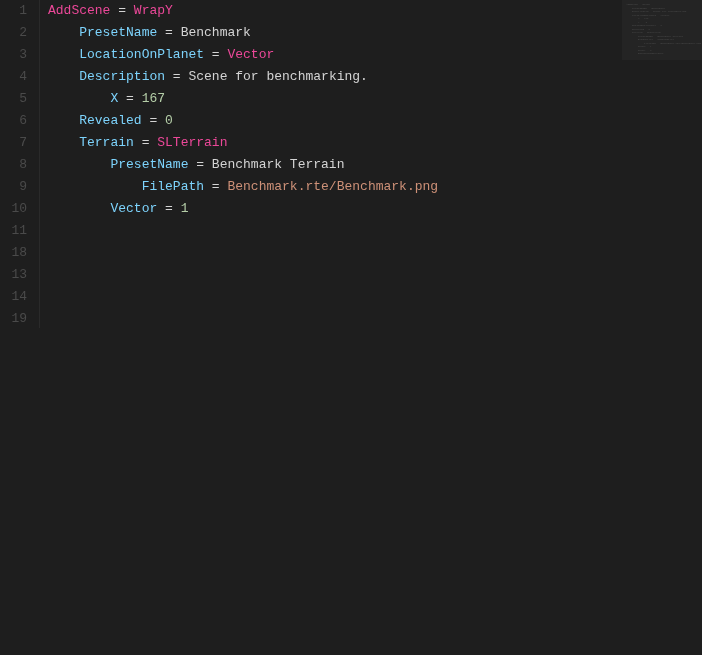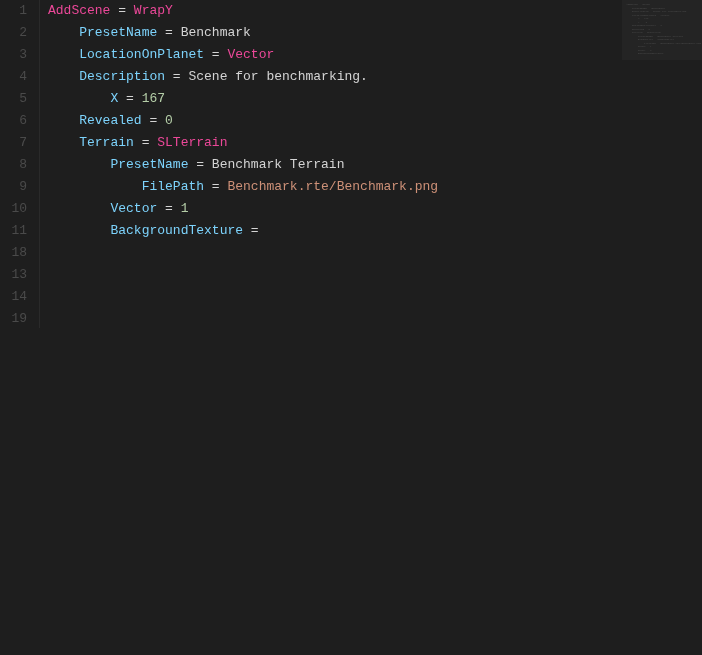--- a/index.html
+++ b/index.html
@@ -123,17 +123,16 @@
       <div class="code-line"><span class="kw-cyan">AddScene</span><span class="op"> = </span><span class="kw-cyan">WrapY</span></div>
       <div class="code-line"><span>    </span><span class="kw-lightblue">PresetName</span><span class="op"> = </span><span class="kw-white">Benchmark</span></div>
       <div class="code-line"><span>    </span><span class="kw-lightblue">LocationOnPlanet</span><span class="op"> = </span><span class="kw-cyan">Vector</span></div>
       <div class="code-line"><span>    </span><span class="kw-lightblue">Description</span><span class="op"> = </span><span class="kw-white">Scene for benchmarking.</span></div>
       <div class="code-line"><span>        </span><span class="kw-lightblue">X</span><span class="op"> = </span><span class="kw-number">167</span></div>
       <div class="code-line"><span>    </span><span class="kw-lightblue">Revealed</span><span class="op"> = </span><span class="kw-number">0</span></div>
       <div class="code-line"><span>    </span><span class="kw-lightblue">Terrain</span><span class="op"> = </span><span class="kw-cyan">SLTerrain</span></div>
       <div class="code-line"><span>        </span><span class="kw-lightblue">PresetName</span><span class="op"> = </span><span class="kw-white">Benchmark Terrain</span></div>
       <div class="code-line"><span>            </span><span class="kw-lightblue">FilePath</span><span class="op"> = </span><span class="kw-orange">Benchmark.rte/Benchmark.png</span></div>
       <div class="code-line"><span>        </span><span class="kw-lightblue">Vector</span><span class="op"> = </span><span class="kw-number">1</span></div>
-      <div class="code-line"><span>        </span><span class="kw-lightblue">BackgroundTexture</span><span class="op"> =</span></div>
     </div>
   </div>
   <div class="bottom-area"></div>
 </div>
 
 </body></html>

